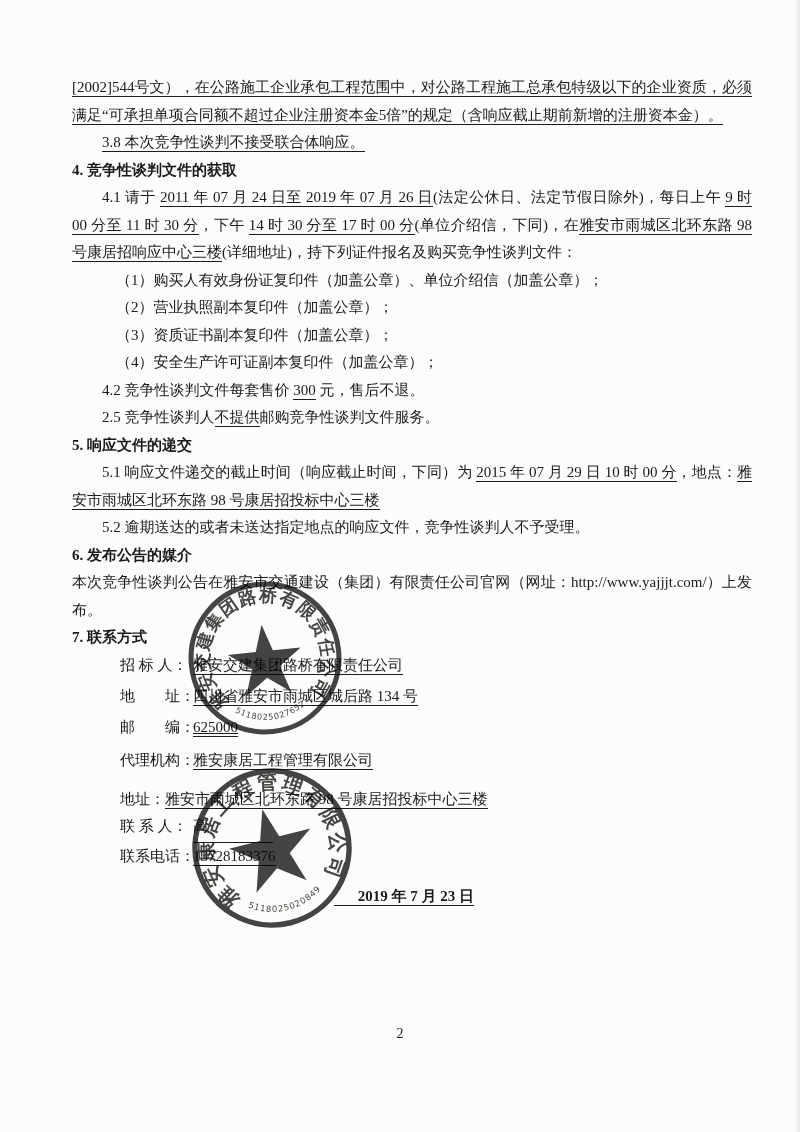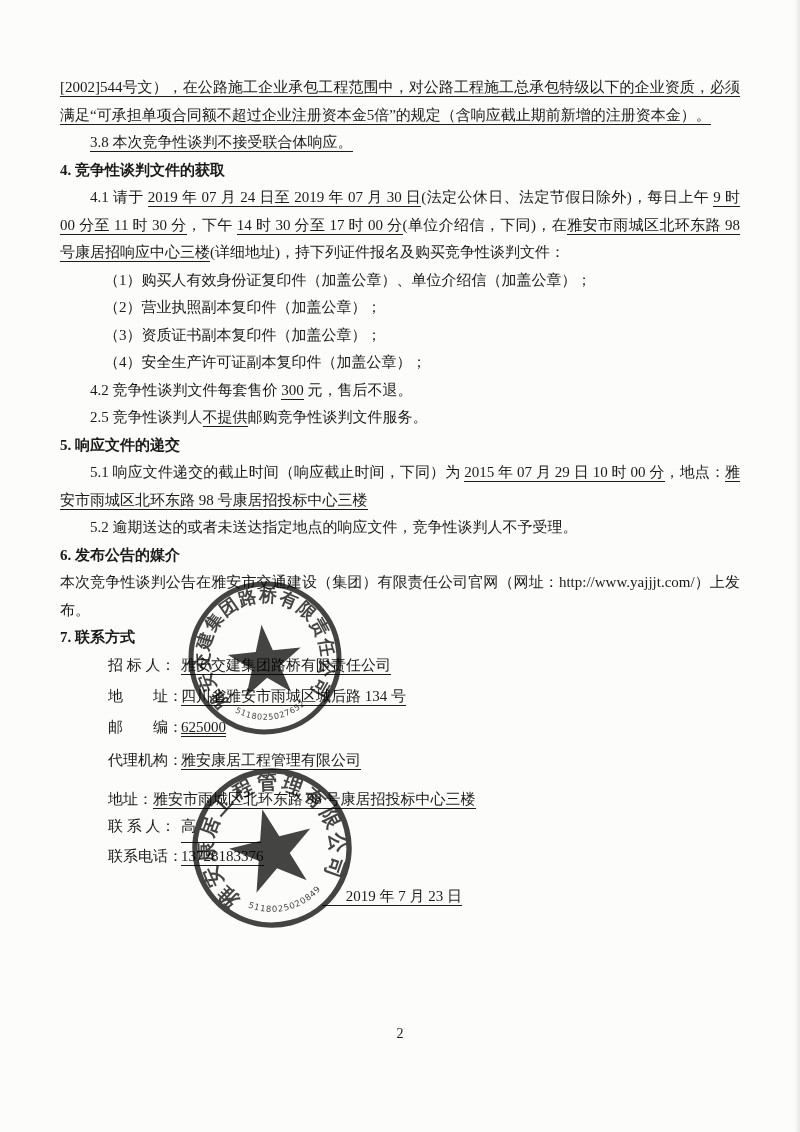--- a/index.html
+++ b/index.html
@@ -7,39 +7,39 @@
     position:relative; width:800px; height:1132px; margin:0 auto;
     background:#fcfcfa; overflow:hidden;
     font-family:"Liberation Serif","DejaVu Serif",serif;
     color:#1a1a1a;
   }
   .edge-right {
     position:absolute; right:0; top:0; width:6px; height:100%;
     background:linear-gradient(to right, rgba(0,0,0,0), rgba(0,0,0,0.08));
   }
   .content {
-    position:absolute; left:60px; top:74px; width:680px;
+    position:absolute; left:72px; top:74px; width:680px;
     font-size:15px; line-height:27.5px;
   }
   .content p { margin:0; text-align:justify; }
   .ind  { text-indent:30px; }
   .ind2 { text-indent:44px; }
   .h { font-weight:bold; text-align:left; }
   .b { font-weight:normal; }
   .u {
     border-bottom:1.4px solid #1c1c1c; padding-bottom:1px;
     -webkit-box-decoration-break:clone; box-decoration-break:clone;
   }
   .contacts { padding-left:48px; }
   .crow { line-height:27.5px; white-space:nowrap; }
   .crow .clabel { display:inline-block; width:73px; white-space:nowrap; }
   .mt4{margin-top:4px;} .mt3{margin-top:3px;text-decoration:underline;} .mt6{margin-top:6px;}
   .mt11{margin-top:11px;} .mt9{}
   .date-row { margin-top:13px; text-align:right; padding-right:278px; white-space:nowrap; }
-  .date-row .u { padding-left:24px; }
+  .date-row .u { padding-left:24px;font-weight:bold; }
   .page-num {
     position:absolute; top:1026px; left:0; width:100%;
     text-align:center; font-size:14px;
   }
   .stamp {
     position:absolute; mix-blend-mode:multiply; opacity:.9; color:#30302e;
     pointer-events:none;
   }
   #stamp1 { left:185px; top:578px; width:160px; height:160px; transform:rotate(-6deg); }
   #stamp2 { left:189px; top:765px; width:166px; height:166px; transform:rotate(-14deg); }
@@ -58,21 +58,21 @@
 <div class="page">
 
   <div class="content">
 
     <p><span class="u">[2002]544号文），在公路施工企业承包工程范围中，对公路工程施工总承包特级以下的企业资质，必须满足“可承担单项合同额不超过企业注册资本金5倍”的规定（含响应截止期前新增的注册资本金）。</span></p>
 
     <p class="ind"><span class="u"><span>3.8 本次竞争性谈判</span><span class="b">不接受联合体响应</span><span>。</span></span></p>
 
     <p class="h">4. 竞争性谈判文件的获取</p>
 
-    <p class="ind"><span>4.1 请于 </span><span class="u">2019 年 07 月 24 日至 2019 年 07 月 30 日</span><span>(法定公休日、法定节假日除外)，每日上午 </span><span class="u">9 时 00 分至 11 时 30 分</span><span>，下午 </span><span class="u">14 时 30 分至 17 时 00 分</span><span>(单位介绍信，下同)，在</span><span class="u b">雅安市雨城区北环东路 98 号康居招响应中心三楼</span><span>(详细地址)，持下列证件报名及购买竞争性谈判文件：</span></p>
+    <p class="ind"><span>4.1 请于 </span><span class="u">2011 年 07 月 24 日至 2019 年 07 月 26 日</span><span>(法定公休日、法定节假日除外)，每日上午 </span><span class="u">9 时 00 分至 11 时 30 分</span><span>，下午 </span><span class="u">14 时 30 分至 17 时 00 分</span><span>(单位介绍信，下同)，在</span><span class="u b">雅安市雨城区北环东路 98 号康居招响应中心三楼</span><span>(详细地址)，持下列证件报名及购买竞争性谈判文件：</span></p>
 
     <p class="ind2">（1）购买人有效身份证复印件（加盖公章）、单位介绍信（加盖公章）；</p>
     <p class="ind2">（2）营业执照副本复印件（加盖公章）；</p>
     <p class="ind2">（3）资质证书副本复印件（加盖公章）；</p>
     <p class="ind2">（4）安全生产许可证副本复印件（加盖公章）；</p>
 
     <p class="ind"><span>4.2 竞争性谈判文件每套售价 </span><span class="u">300</span><span> 元，售后不退。</span></p>
 
     <p class="ind"><span>2.5 竞争性谈判人</span><span class="u b">不提供</span><span>邮购竞争性谈判文件服务。</span></p>
 

